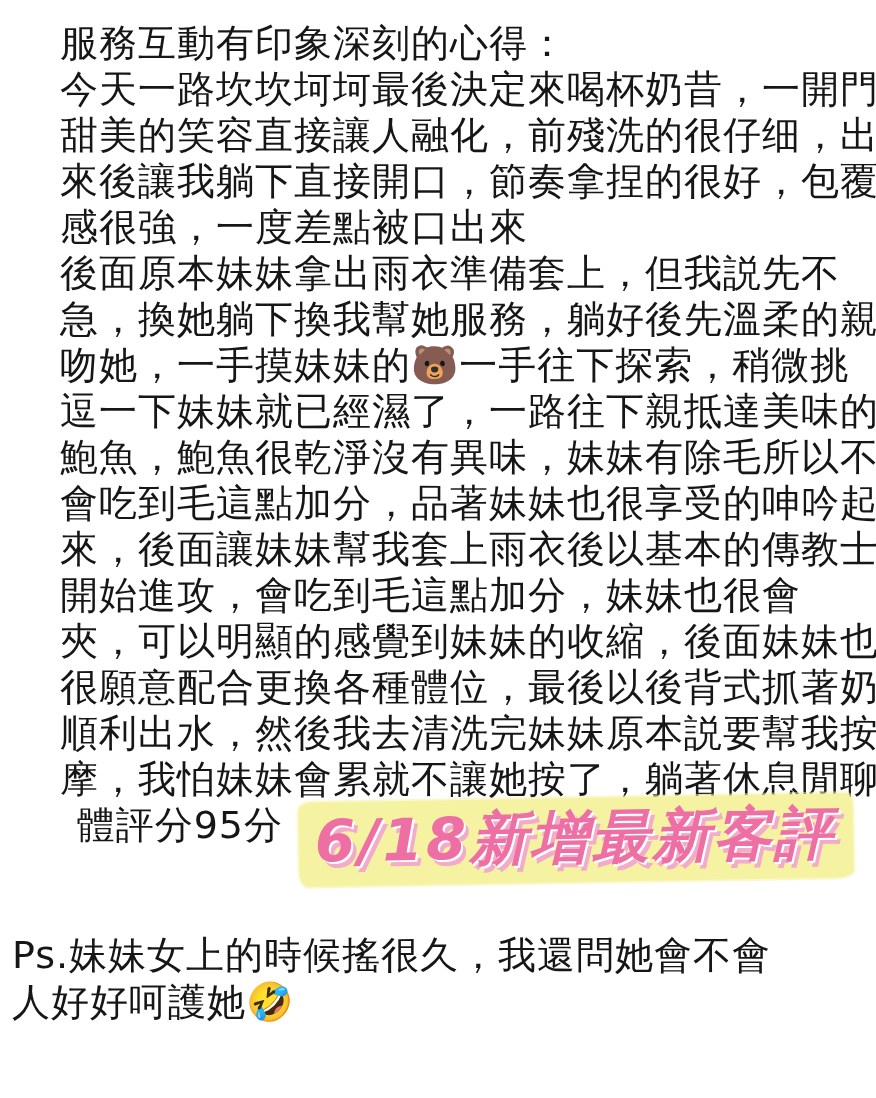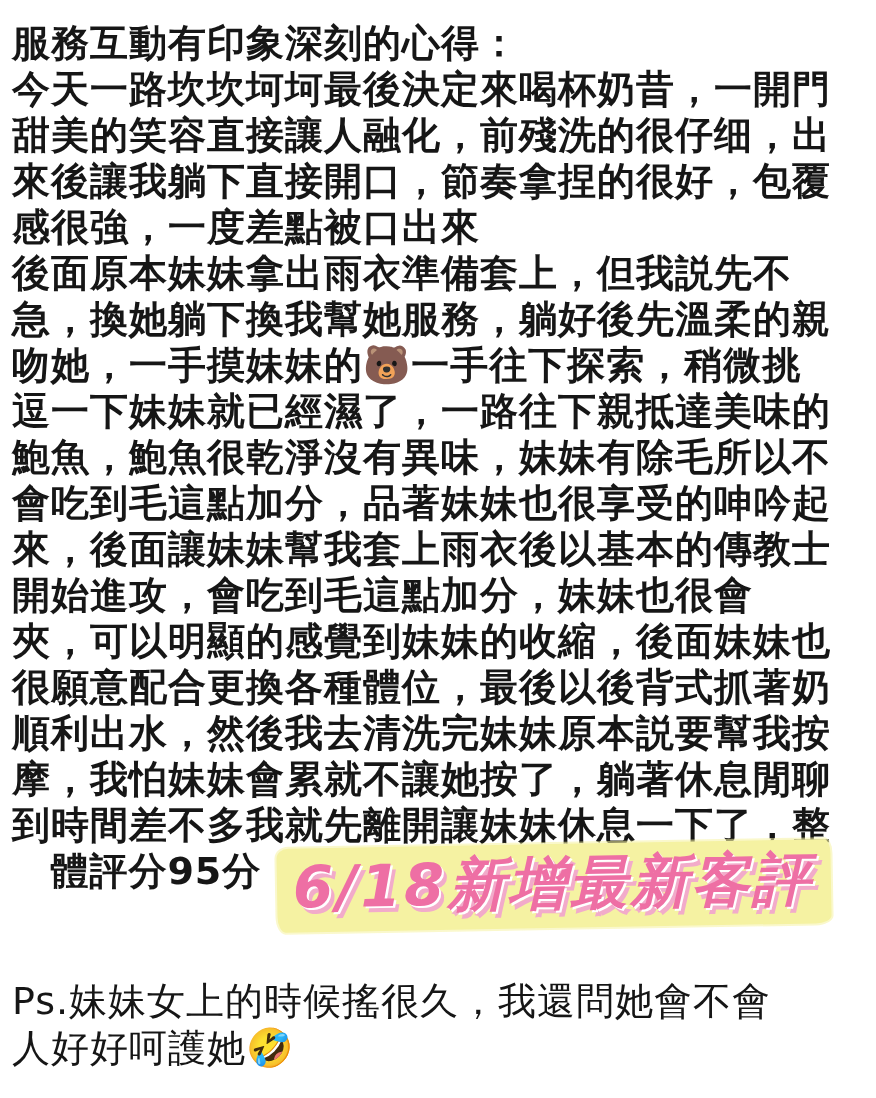--- a/index.html
+++ b/index.html
@@ -15,21 +15,22 @@
     background: #ffffff;
     padding: 20px 6px 0 12px;
     overflow: hidden;
   }
   .review-text .line {
     font-size: 38px;
     line-height: 46px;
     letter-spacing: 1px;
     color: #161616;
     white-space: nowrap;
-    font-weight: 700;
+    font-weight: 400;
+    margin-left: 48px;
   }
   .score-row {
     display: flex;
     align-items: flex-start;
     justify-content: center;
   }
   .score-row .line { flex: 0 0 auto; }
   .banner {
     display: inline-block;
     margin-left: 16px;
@@ -78,21 +79,20 @@
     <div class="line">吻她，一手摸妹妹的🐻一手往下探索，稍微挑</div>
     <div class="line">逗一下妹妹就已經濕了，一路往下親抵達美味的</div>
     <div class="line">鮑魚，鮑魚很乾淨沒有異味，妹妹有除毛所以不</div>
     <div class="line">會吃到毛這點加分，品著妹妹也很享受的呻吟起</div>
     <div class="line">來，後面讓妹妹幫我套上雨衣後以基本的傳教士</div>
     <div class="line">開始進攻，會吃到毛這點加分，妹妹也很會</div>
     <div class="line">夾，可以明顯的感覺到妹妹的收縮，後面妹妹也</div>
     <div class="line">很願意配合更換各種體位，最後以後背式抓著奶</div>
     <div class="line">順利出水，然後我去清洗完妹妹原本説要幫我按</div>
     <div class="line">摩，我怕妹妹會累就不讓她按了，躺著休息閒聊</div>
-    <div class="line">到時間差不多我就先離開讓妹妹休息一下了，整</div>
 
     <div class="score-row">
       <div class="line">體評分95分</div>
       <div class="banner">
         <span class="banner-text">6/18新增最新客評</span>
       </div>
     </div>
   </div>
 
   <div class="postscript">

